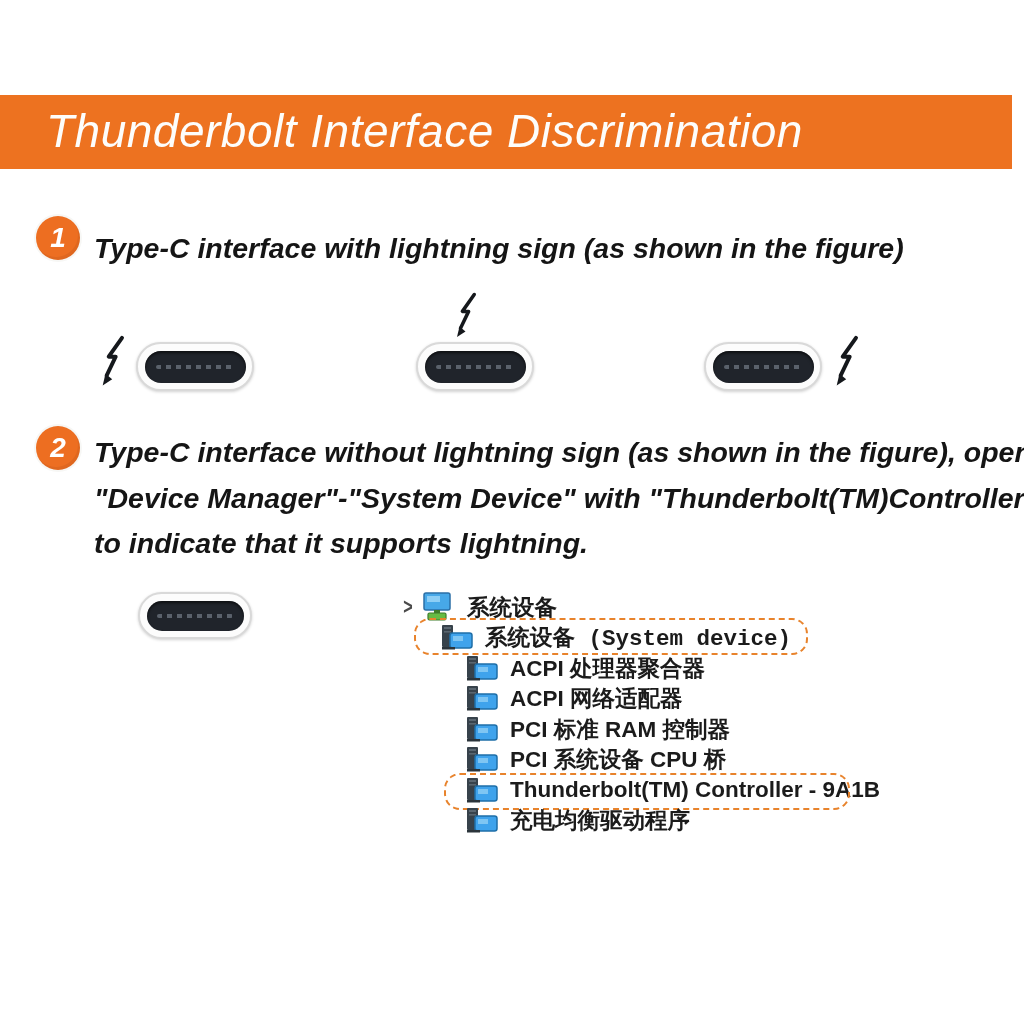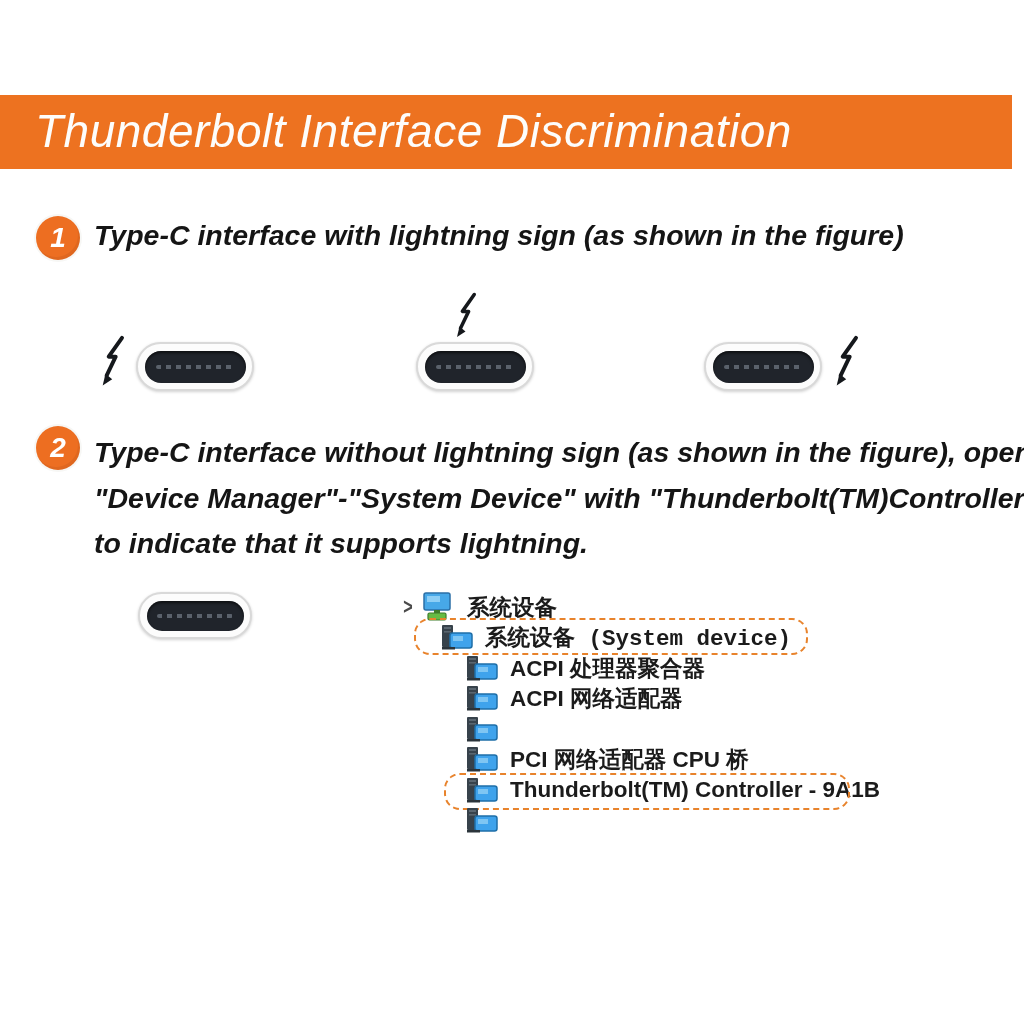--- a/index.html
+++ b/index.html
@@ -6,38 +6,38 @@
   body{
     width:1024px;height:1024px;position:relative;background:#ffffff;
     font-family:"Liberation Sans","DejaVu Sans",sans-serif;overflow:hidden;
   }
   
   .banner{
     position:absolute;left:0;top:95px;width:1012px;height:74px;
     background:#ED7220;
   }
   .banner-title{
-    position:absolute;left:35px;top:50%;transform:translateY(-52%);
+    position:absolute;left:46px;top:50%;transform:translateY(-52%);
     color:#fdfdfb;font-style:italic;font-size:46px;font-weight:500;
     letter-spacing:0.5px;white-space:nowrap;
   }
   
   .step-badge{
     position:absolute;width:44px;height:44px;border-radius:50%;
     background:#ED6E21;color:#fff;display:flex;align-items:center;justify-content:center;
     font-size:28px;font-weight:bold;font-style:italic;
     box-shadow:inset -2px -3px 0 rgba(0,0,0,0.06), 0 0 0 2px #f7f7f5;
   }
   .badge-1{left:36px;top:216px;}
   .badge-2{left:36px;top:426px;}
   .step-text{
     position:absolute;left:94px;color:#151515;font-style:italic;font-weight:600;
     font-size:28.5px;white-space:nowrap;
   }
-  .step1-text{top:219px;font-style:italic;}
+  .step1-text{top:232px;font-style:italic;}
   .step2-text{top:430px;line-height:45.5px;}
   .step2-text .line{display:block;white-space:nowrap;}
   
   .port{
     position:absolute;background:#fcfcfc;border:2px solid #d9d9d9;border-radius:999px;
     box-shadow:0 1px 3px rgba(0,0,0,0.18);
     display:flex;align-items:center;justify-content:center;
   }
   .port-inner{
     width:calc(100% - 13px);height:calc(100% - 13px);
@@ -179,32 +179,33 @@
 
   <div class="tree-row lvl2">
     <svg class="icon" width="34" height="27" viewBox="0 0 34 27">
       <rect x="2" y="1" width="11" height="22" rx="1" fill="#37424B"></rect>
         <rect x="4" y="3" width="7" height="2" fill="#5A6670"></rect>
         <rect x="4" y="7" width="7" height="1.6" fill="#5A6670"></rect>
       <rect x="10" y="9" width="22" height="15" rx="2.5" fill="#3FA3EC" stroke="#1F6FA8" stroke-width="1.5"></rect>
         <rect x="13" y="12" width="10" height="5" fill="#9BD4F7" opacity="0.7"></rect>
         <rect x="2" y="23" width="13" height="2.5" fill="#2B343B"></rect>
     </svg>
-  </div>
-
-  <div class="tree-row lvl2">
-    <svg class="icon" width="34" height="27" viewBox="0 0 34 27">
-      <rect x="2" y="1" width="11" height="22" rx="1" fill="#37424B"></rect>
-        <rect x="4" y="3" width="7" height="2" fill="#5A6670"></rect>
-        <rect x="4" y="7" width="7" height="1.6" fill="#5A6670"></rect>
-      <rect x="10" y="9" width="22" height="15" rx="2.5" fill="#3FA3EC" stroke="#1F6FA8" stroke-width="1.5"></rect>
-        <rect x="13" y="12" width="10" height="5" fill="#9BD4F7" opacity="0.7"></rect>
-        <rect x="2" y="23" width="13" height="2.5" fill="#2B343B"></rect>
-    </svg>
-    <span class="lbl">PCI 网络适配器 CPU 桥</span>
+    <span class="lbl">PCI 标准 RAM 控制器</span>
+  </div>
+
+  <div class="tree-row lvl2">
+    <svg class="icon" width="34" height="27" viewBox="0 0 34 27">
+      <rect x="2" y="1" width="11" height="22" rx="1" fill="#37424B"></rect>
+        <rect x="4" y="3" width="7" height="2" fill="#5A6670"></rect>
+        <rect x="4" y="7" width="7" height="1.6" fill="#5A6670"></rect>
+      <rect x="10" y="9" width="22" height="15" rx="2.5" fill="#3FA3EC" stroke="#1F6FA8" stroke-width="1.5"></rect>
+        <rect x="13" y="12" width="10" height="5" fill="#9BD4F7" opacity="0.7"></rect>
+        <rect x="2" y="23" width="13" height="2.5" fill="#2B343B"></rect>
+    </svg>
+    <span class="lbl">PCI 系统设备 CPU 桥</span>
   </div>
 
   <div class="tree-row lvl2">
     <span class="hl-box hl-tb"></span>
     <svg class="icon" width="34" height="27" viewBox="0 0 34 27">
       <rect x="2" y="1" width="11" height="22" rx="1" fill="#37424B"></rect>
         <rect x="4" y="3" width="7" height="2" fill="#5A6670"></rect>
         <rect x="4" y="7" width="7" height="1.6" fill="#5A6670"></rect>
       <rect x="10" y="9" width="22" height="15" rx="2.5" fill="#3FA3EC" stroke="#1F6FA8" stroke-width="1.5"></rect>
         <rect x="13" y="12" width="10" height="5" fill="#9BD4F7" opacity="0.7"></rect>
@@ -216,15 +217,16 @@
 
   <div class="tree-row lvl2">
     <svg class="icon" width="34" height="27" viewBox="0 0 34 27">
       <rect x="2" y="1" width="11" height="22" rx="1" fill="#37424B"></rect>
         <rect x="4" y="3" width="7" height="2" fill="#5A6670"></rect>
         <rect x="4" y="7" width="7" height="1.6" fill="#5A6670"></rect>
       <rect x="10" y="9" width="22" height="15" rx="2.5" fill="#3FA3EC" stroke="#1F6FA8" stroke-width="1.5"></rect>
         <rect x="13" y="12" width="10" height="5" fill="#9BD4F7" opacity="0.7"></rect>
         <rect x="2" y="23" width="13" height="2.5" fill="#2B343B"></rect>
     </svg>
+    <span class="lbl">充电均衡驱动程序</span>
   </div>
 
 </div>
 
 </body></html>

